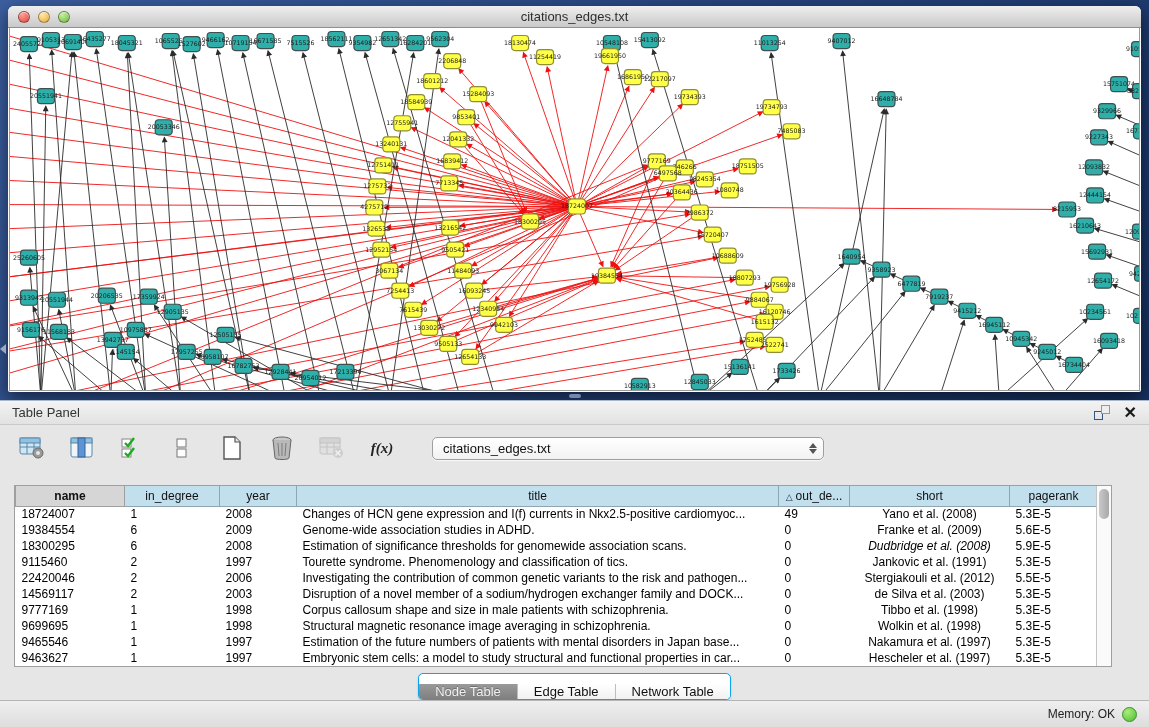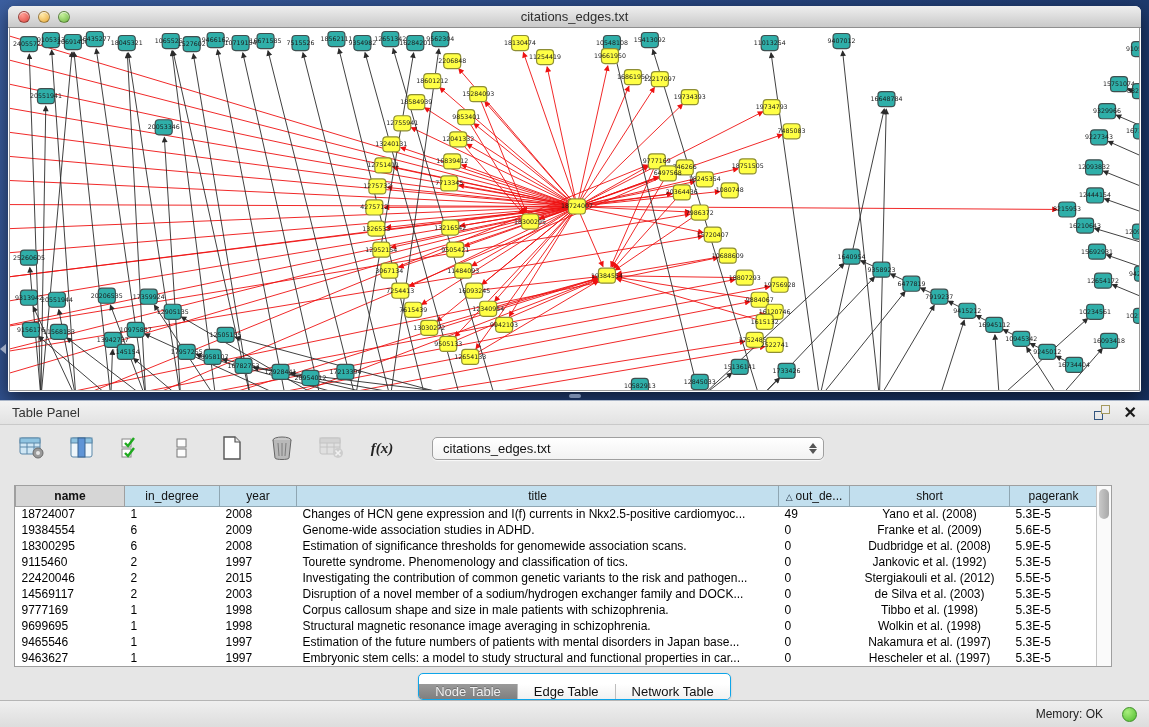--- a/index.html
+++ b/index.html
@@ -81,21 +81,21 @@
   .seg { display:flex; border:1px solid #0ea5e9; border-radius:5px; overflow:hidden;
     background:#fff; box-shadow:0 1px 2px rgba(0,0,0,.18); height:27px;align-items:flex-end; }
   .seg-btn { padding:0 16px; font-size:13px; color:#111; display:flex; align-items:center;
     border-left:1px solid #bdbdbd; background:linear-gradient(#ffffff,#f1f1f1); cursor:default; }
   .seg-btn:first-child { border-left:none; }
   .seg-btn.active { background:linear-gradient(#9a9a9a,#7f7f7f); color:#efefef;
     text-shadow:0 -1px 0 rgba(0,0,0,.25); }
 
   .status-bar { position:absolute; left:0; bottom:0; width:100%; height:27px;
     background:linear-gradient(#efefef,#dddddd); border-top:1px solid #b5b5b5;
-    display:flex; align-items:center; justify-content:flex-end; padding:0 12px; gap:19px; }
+    display:flex; align-items:center; justify-content:flex-end; padding:0 12px; gap:7px; }
   .mem-label { font-size:12px; color:#222; }
   .mem-dot { width:15px; height:15px; border-radius:50%;
     background:radial-gradient(circle at 35% 30%,#a9ef7d,#4fbb2e);
     border:1px solid #3e8f27; }
 </style>
 </head>
 <body>
 
 <div class="desktop">
   <div class="net-window">
@@ -906,36 +906,36 @@
               <td>0</td>
               <td style="text-align: center;">Franke et al. (2009)</td>
               <td>5.6E-5</td>
             </tr>
             <tr>
               <td>18300295</td>
               <td>6</td>
               <td>2008</td>
               <td>Estimation of significance thresholds for genomewide association scans.</td>
               <td>0</td>
-              <td style="text-align: center;">Dudbridge et al. (2008)</td>
+              <td style="text-align: center; font-style: italic;">Dudbridge et al. (2008)</td>
               <td>5.9E-5</td>
             </tr>
             <tr>
               <td>9115460</td>
               <td>2</td>
               <td>1997</td>
               <td>Tourette syndrome. Phenomenology and classification of tics.</td>
               <td>0</td>
-              <td style="text-align: center;">Jankovic et al. (1992)</td>
+              <td style="text-align: center;">Jankovic et al. (1991)</td>
               <td>5.3E-5</td>
             </tr>
             <tr>
               <td>22420046</td>
               <td>2</td>
-              <td>2015</td>
+              <td>2006</td>
               <td>Investigating the contribution of common genetic variants to the risk and pathogen...</td>
               <td>0</td>
               <td style="text-align: center; margin-top: 12px;">Stergiakouli et al. (2012)</td>
               <td>5.5E-5</td>
             </tr>
             <tr>
               <td>14569117</td>
               <td>2</td>
               <td>2003</td>
               <td>Disruption of a novel member of a sodium/hydrogen exchanger family and DOCK...</td>

